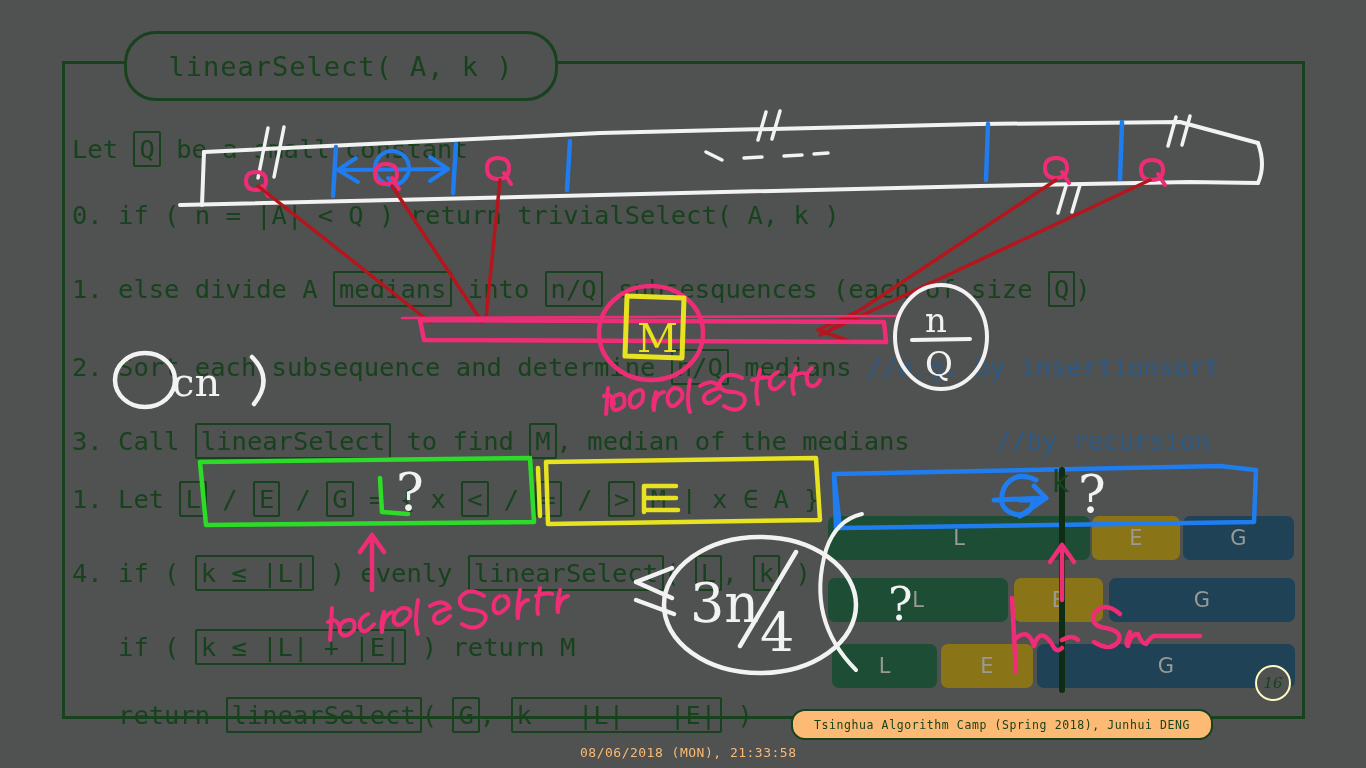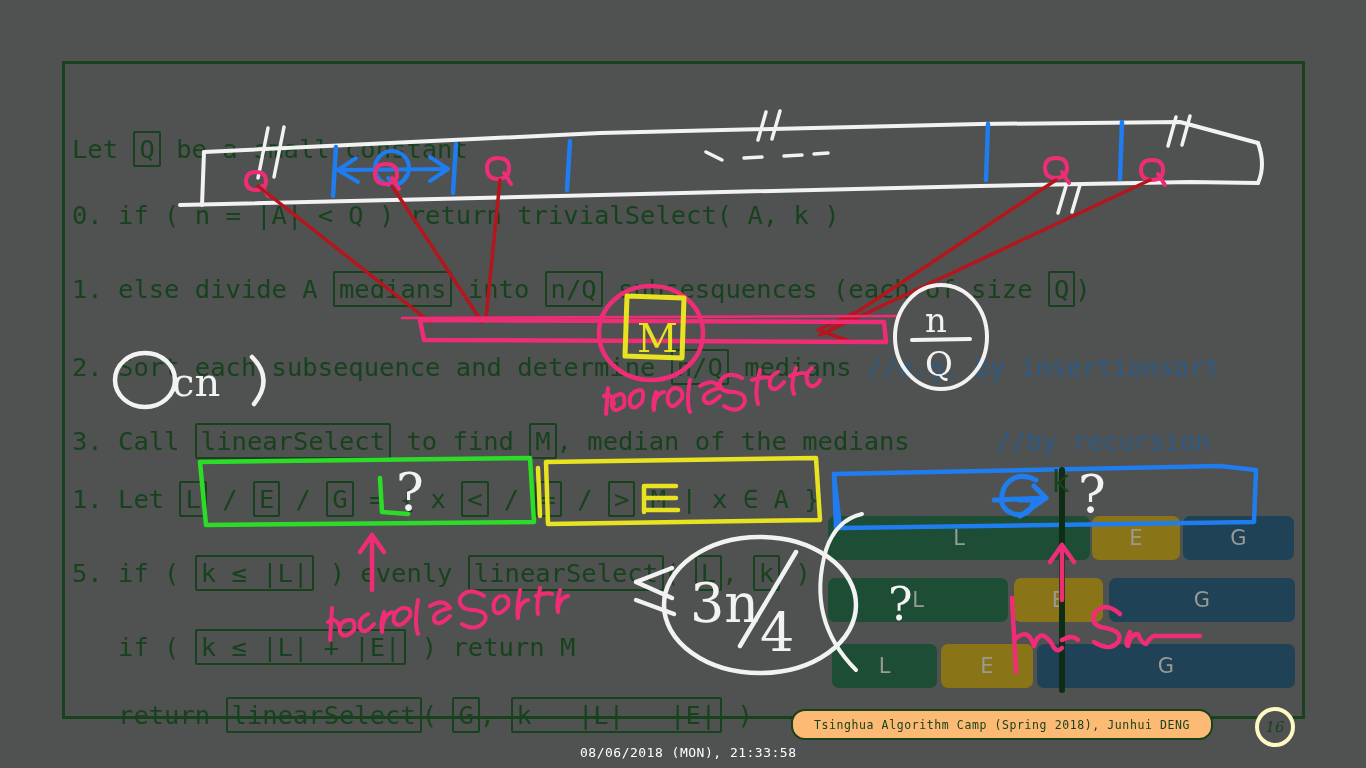--- a/index.html
+++ b/index.html
@@ -40,55 +40,56 @@
 
   
   .foot-pill{
     position:absolute;left:791px;top:709px;width:418px;height:27px;
     border:2px solid #17421d;border-radius:14px;background:#fdba74;
     display:flex;align-items:center;justify-content:center;
     color:#17421d;font-size:11.5px;letter-spacing:.6px;z-index:6;
     font-family:"DejaVu Sans Mono",monospace;
   }
   .foot-num{
-    position:absolute;left:1255px;top:707px;width:32px;height:32px;
-    border:4px solid #fef9c3;border-radius:50%;background:#4f5250;
+    position:absolute;left:1255px;top:665px;width:32px;height:32px;
+    border:2px solid #fef9c3;border-radius:50%;background:#4f5250;
     display:flex;align-items:center;justify-content:center;
     color:#17421d;font-size:15px;font-style:italic;z-index:6;
     font-family:"DejaVu Serif",serif;
   }
   .stamp{
     position:absolute;left:580px;top:745px;width:360px;text-align:left;
-    color:#ffffff;font-size:13px;letter-spacing:.5px;z-index:7;
+    color:#fdba74;font-size:13px;letter-spacing:.5px;z-index:7;
     font-family:"DejaVu Sans Mono",monospace;
   }
   .ink{position:absolute;left:0;top:0;width:1366px;height:768px;z-index:5;pointer-events:none;}
 </style>
 </head>
 <body>
 
 <div id="stage">
 
   <div class="frame"></div>
+  <div class="title-pill">linearSelect( A, k )</div>
 
   <div class="code">
 
     <div class="ln" style="top:0px;"><span>Let </span><span class="box">Q</span><span> be a small constant</span></div>
 
     <div class="ln" style="top:66px;">0. if ( n = |A| &lt; Q ) return trivialSelect( A, k )</div>
 
     <div class="ln" style="top:140px;"><span>1. else divide A </span><span class="box">medians</span><span> into </span><span class="box">n/Q</span><span> subsesquences (each of size </span><span class="box">Q</span><span>)</span></div>
 
     <div class="ln" style="top:218px;"><span>2. Sort each subsequence and determine </span><span class="box">n/Q</span><span> medians </span><span class="cmt">//e.g. by insertionsort</span></div>
 
     <div class="ln" style="top:292px;"><span>3. Call </span><span class="box">linearSelect</span><span> to find </span><span class="box">M</span><span>, median of the medians</span><span style="display:inline-block;width:86px;"> </span><span class="cmt">//by recursion</span></div>
 
     <div class="ln" style="top:350px;"><span>1. Let </span><span class="box">L</span><span> / </span><span class="box">E</span><span> / </span><span class="box">G</span><span> = { x </span><span class="box">&lt;</span><span> / </span><span class="box">=</span><span> / </span><span class="box">&gt;</span><span> M | x ∈ A }</span></div>
 
-    <div class="ln" style="top:424px;"><span>5. if ( </span><span class="box">k ≤ |L|</span><span> ) evenly </span><span class="box">linearSelect</span><span>( </span><span class="box">L</span><span>, </span><span class="box">k</span><span> )</span></div>
+    <div class="ln" style="top:424px;"><span>4. if ( </span><span class="box">k ≤ |L|</span><span> ) evenly </span><span class="box">linearSelect</span><span>( </span><span class="box">L</span><span>, </span><span class="box">k</span><span> )</span></div>
 
     <div class="ln" style="top:566px;"><span>   return </span><span class="box">linearSelect</span><span>( </span><span class="box">G</span><span>, </span><span class="box">k - |L| - |E|</span><span> )</span></div>
 
     <div class="ln" style="top:498px;"><span>   if ( </span><span class="box">k ≤ |L| + |E|</span><span> ) return M</span></div>
 
   </div>
 
   <div class="bars" id="bars-root">
       <div class="bar bL" style="left: 828px; top: 516px; width: 262px;">L</div>
       <div class="bar bE" style="left: 1092px; top: 516px; width: 88px;">E</div>

